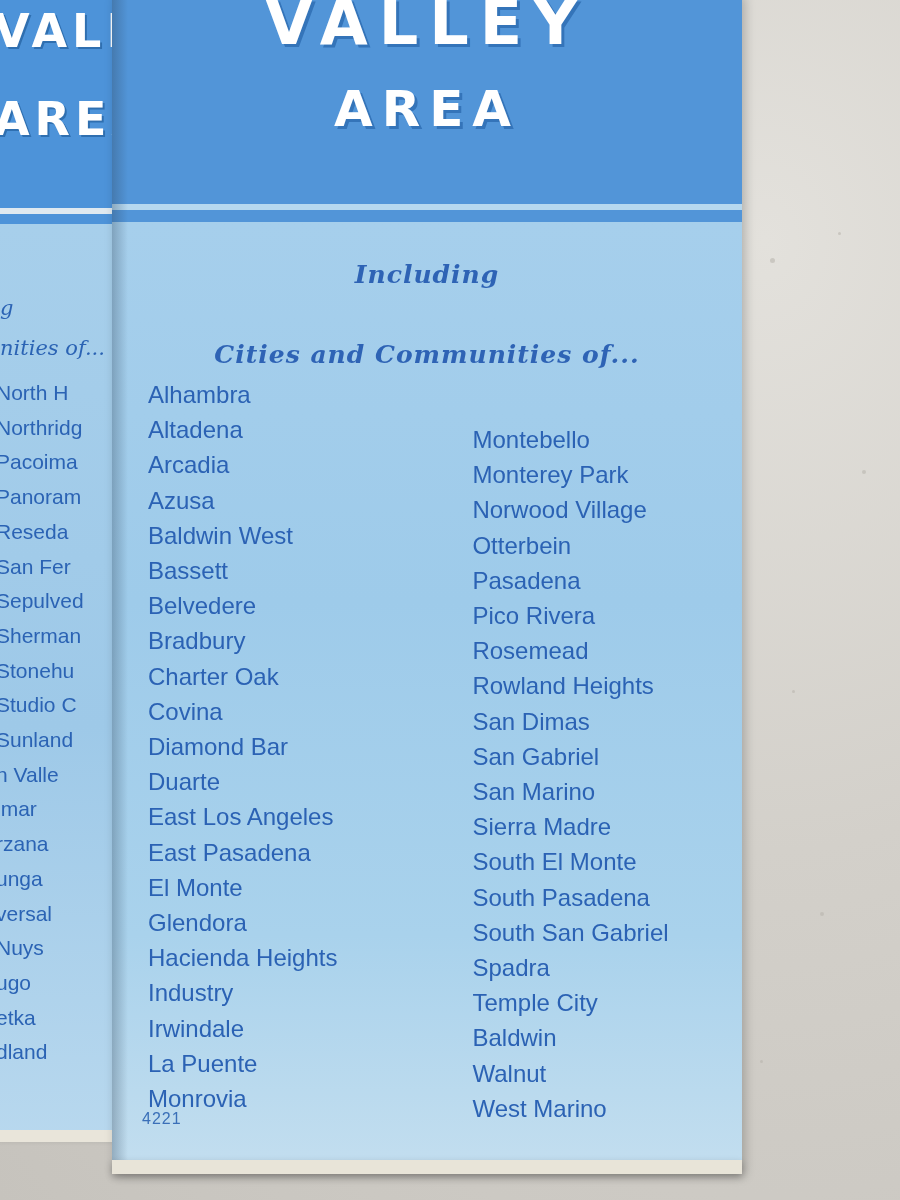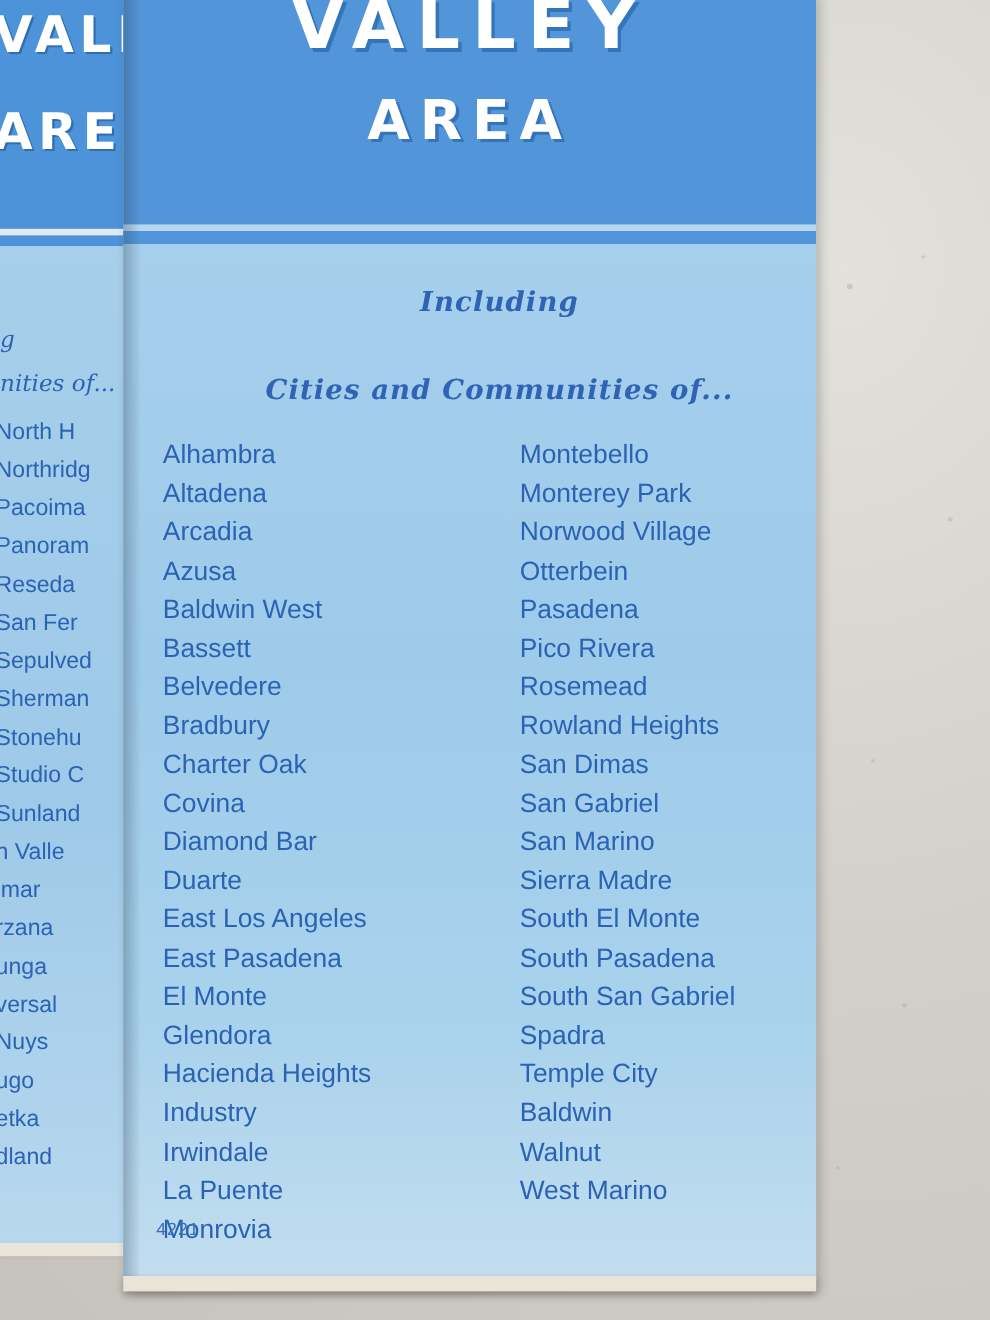--- a/index.html
+++ b/index.html
@@ -155,39 +155,38 @@
   }
   .fp-script {
     position: absolute;
     width: 630px;
     left: 0;
     text-align: center;
     color: #2e63b5;
     font-family: "DejaVu Serif", serif;
     font-style: italic;
     font-weight: 600;
-    padding-left: 27px;
   }
   .fp-script.s1 { top: 268px; font-size: 25px; letter-spacing: 1px; }
   .fp-script.s2 { top: 308px; font-size: 25px; letter-spacing: 1px; margin-top: 40px; }
 
   .columns {
     position: absolute;
-    top: 404px;
+    top: 385px;
     left: 0;
     width: 588px;
     display: flex;
     gap: 40px;
   }
   .col {
     display: flex;
     flex-direction: column;
   }
   .col.left  { width: 330px; padding-left: 36px; }
-  .col.right { width: 264px; }
+  .col.right { width: 264px; margin-top: 45px; }
   .city {
     color: #2b62b4;
     font-size: 24px;
     line-height: 35.2px;
     white-space: nowrap;
   }
 
   .serial {
     position: absolute;
     left: 30px;

